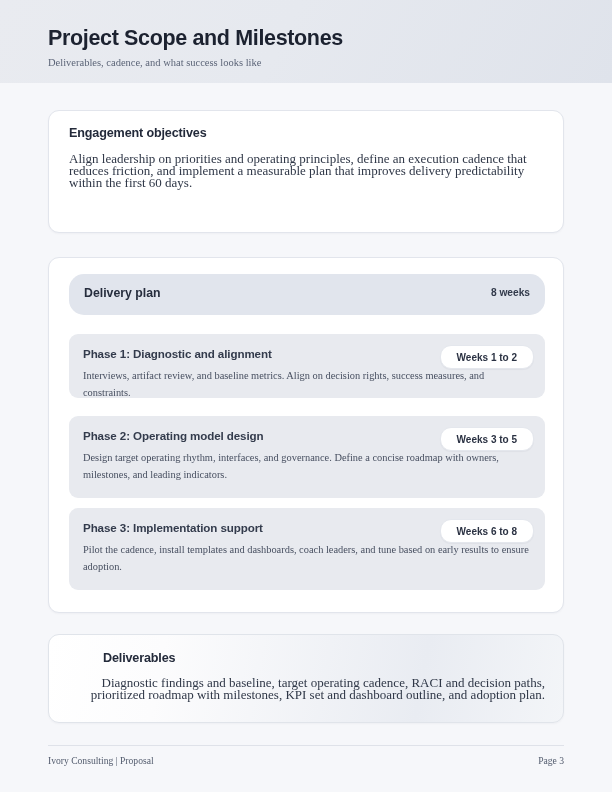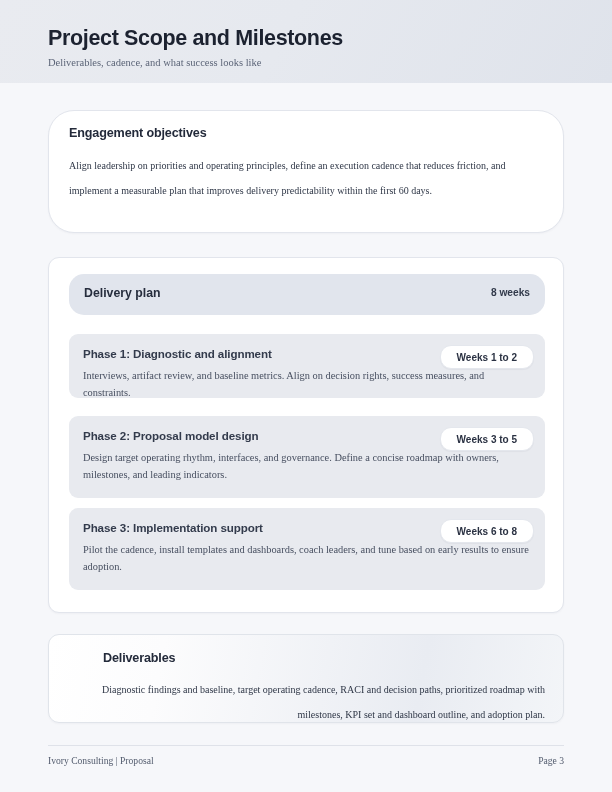--- a/index.html
+++ b/index.html
@@ -70,32 +70,31 @@
 
   .card-title {
     font-size: 12.6px;
     font-weight: bold;
     color: #232a3a;
     letter-spacing: -0.15px;
     font-family: "Liberation Sans", sans-serif;
   }
   .card-body {
     font-family: "Liberation Serif", serif;
-    font-size: 10px;
-    line-height: 25px;
+    font-size: 13px;
+    line-height: 12px;
     color: #2f3747;
   }
 
   
   #objectives-card {
     left: 48px;
     top: 110px;
     width: 516px;
     height: 123px;
-    border-radius: 26px;
   }
   #objectives-card .card-title {
     position: absolute;
     left: 20px;
     top: 15px;
   }
   #objectives-card .card-body {
     position: absolute;
     left: 20px;
     top: 42px;
@@ -258,21 +257,21 @@
       <div class="plan-header-meta">8 weeks</div>
     </div>
 
     <div class="phase" id="phase-row-0" style="top: 76px; height: 64px; padding-left: 16px;">
       <div class="phase-title">Phase 1: Diagnostic and alignment</div>
       <div class="phase-desc">Interviews, artifact review, and baseline metrics. Align on decision rights, success measures, and constraints.</div>
       <div class="phase-badge">Weeks 1 to 2</div>
     </div>
 
     <div class="phase" id="phase-row-1" style="top: 158px; height: 82px;">
-      <div class="phase-title">Phase 2: Proposal model design</div>
+      <div class="phase-title">Phase 2: Operating model design</div>
       <div class="phase-desc">Design target operating rhythm, interfaces, and governance. Define a concise roadmap with owners, milestones, and leading indicators.</div>
       <div class="phase-badge">Weeks 3 to 5</div>
     </div>
 
     <div class="phase" id="phase-row-2" style="top: 250px; height: 82px;">
       <div class="phase-title">Phase 3: Implementation support</div>
       <div class="phase-desc">Pilot the cadence, install templates and dashboards, coach leaders, and tune based on early results to ensure adoption.</div>
       <div class="phase-badge">Weeks 6 to 8</div>
     </div>
   </div>

